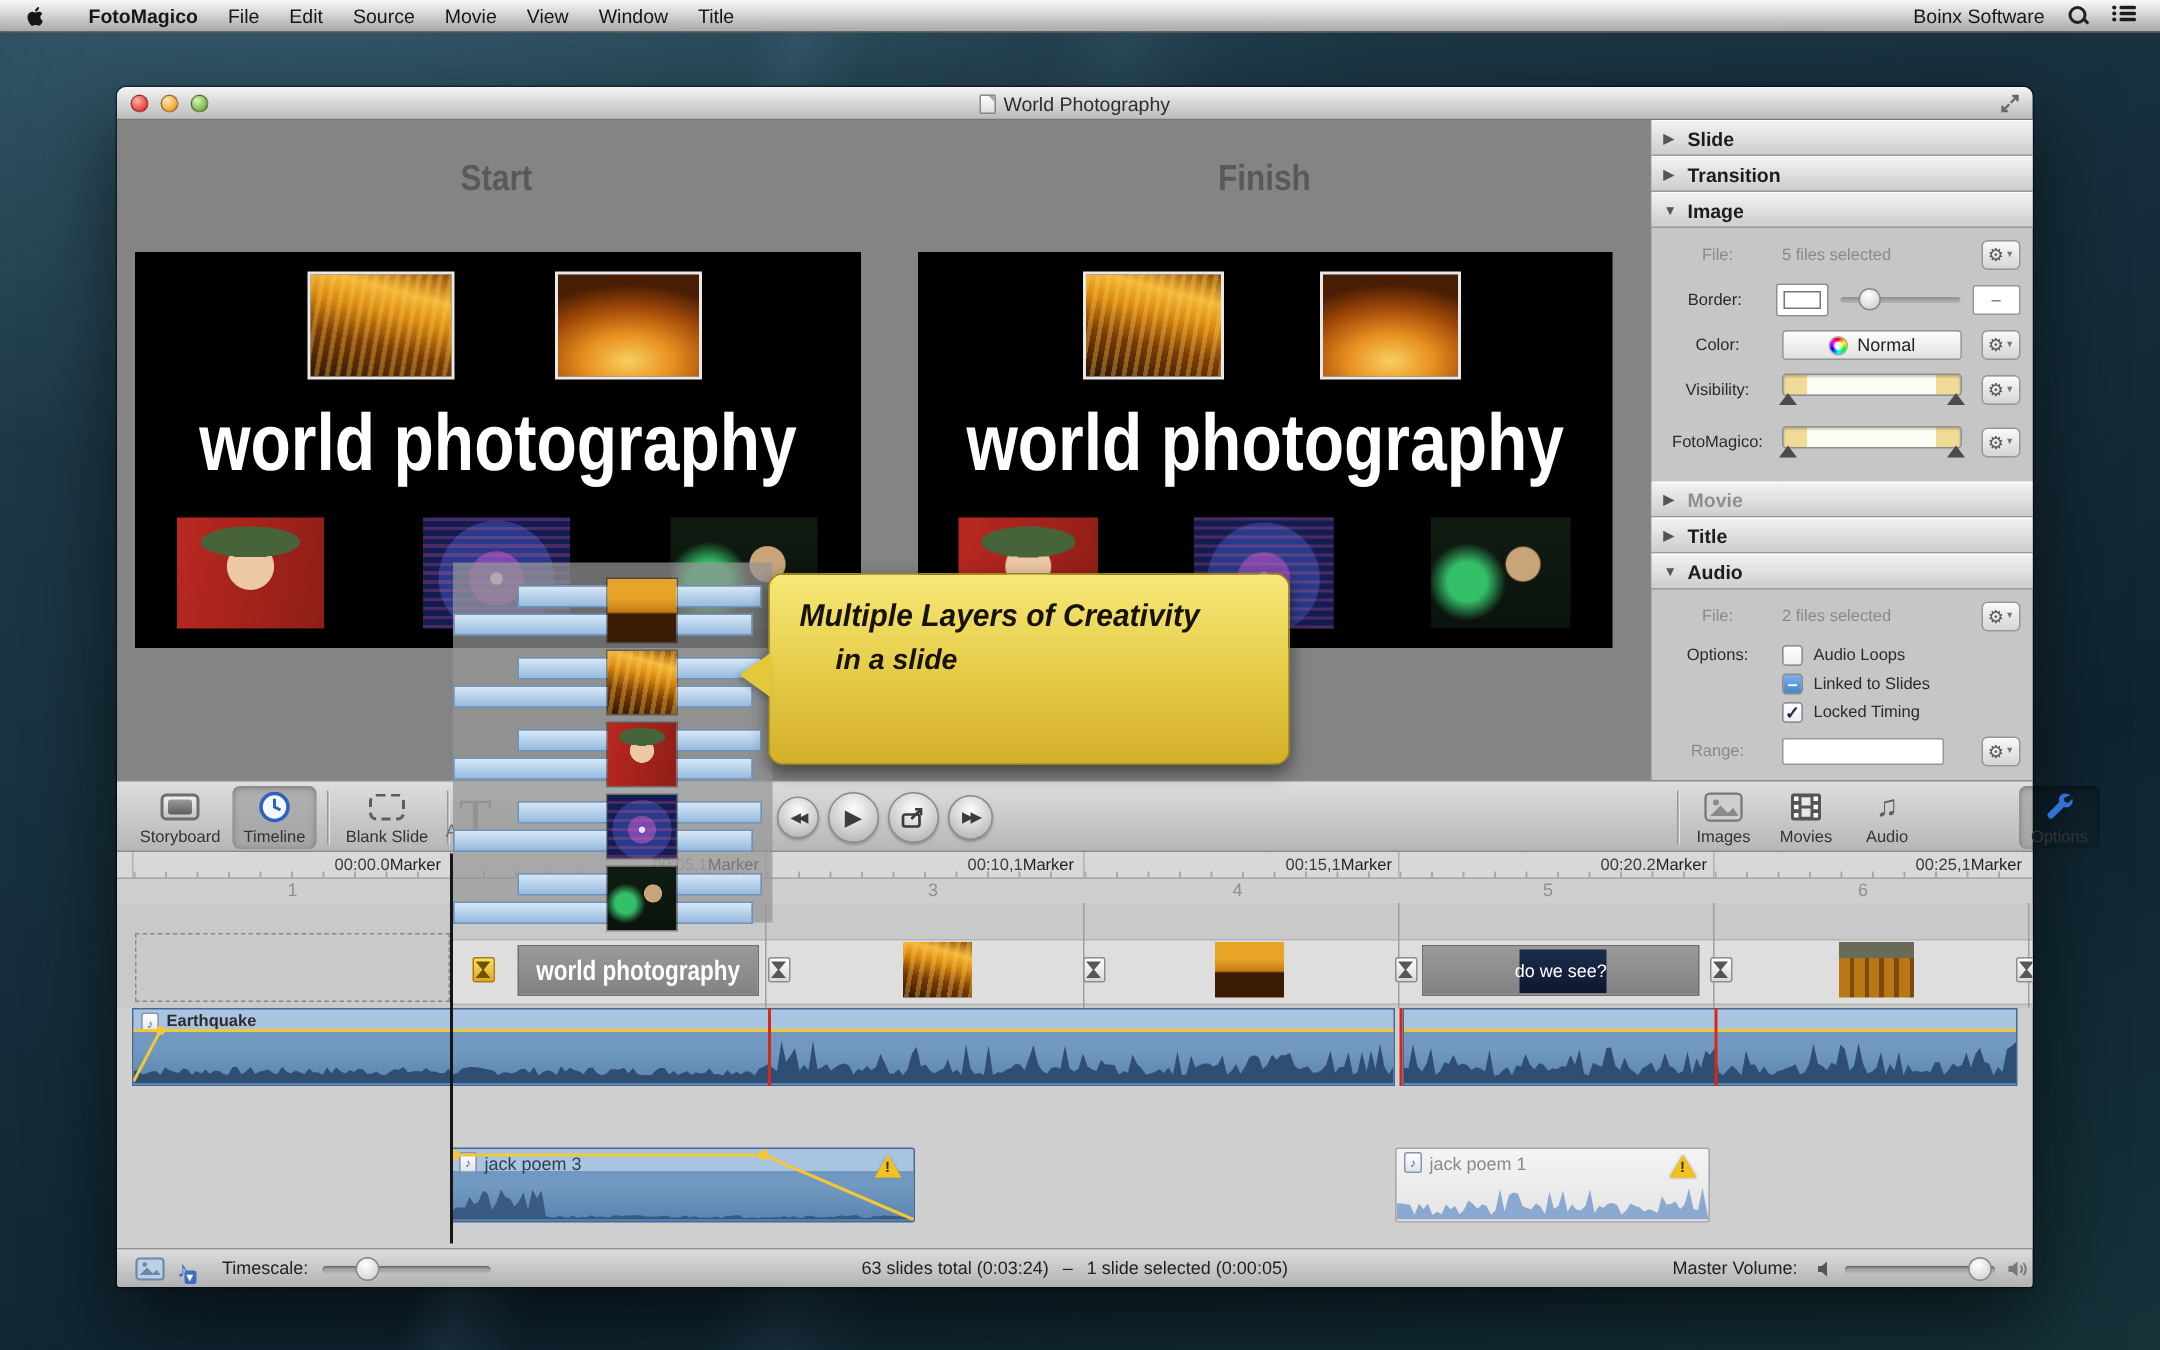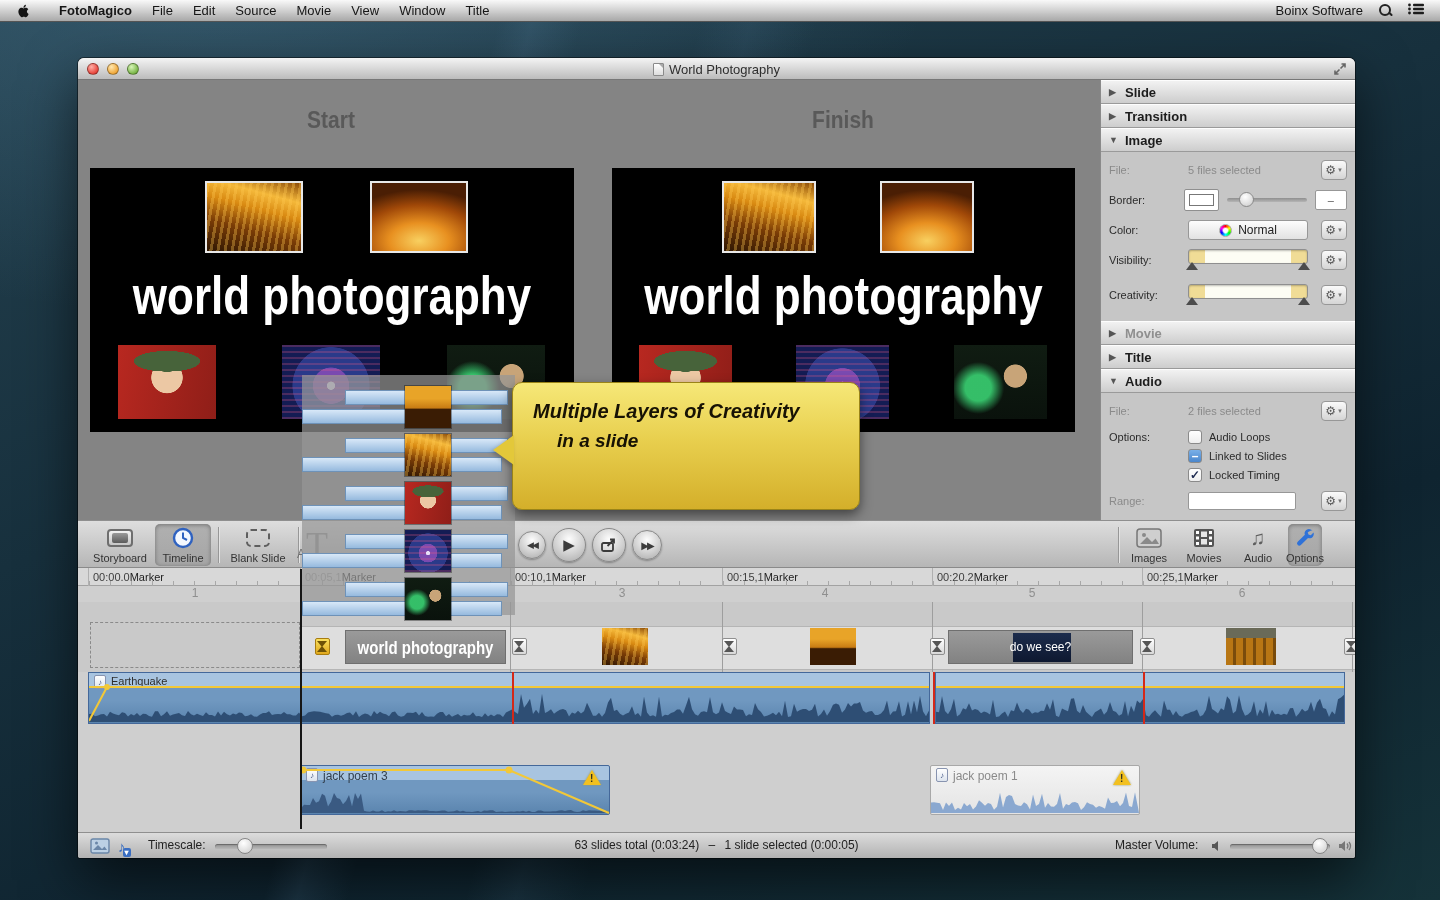--- a/index.html
+++ b/index.html
@@ -87,21 +87,21 @@
       linear-gradient(#6a6a58 0 28%, transparent 28%),
       repeating-linear-gradient(90deg, #b87614 0 7px, #7a4c0c 7px 10px); }
   .th-navy { background:linear-gradient(#1c2c4c,#0e1830); }
   
   .sidebar { position:absolute; left:1022px; top:22px; width:255px; height:440px; background:#c6c6c6; border-left:1px solid #8a8a8a; font-size:11px; color:#2b2b2b; }
   .panel-header { height:24px; background:linear-gradient(#f2f2f2,#cdcdcd); border-top:1px solid #fdfdfd; border-bottom:1px solid #9a9a9a; display:flex; align-items:center; gap:6px; padding-left:8px; font-size:13px; font-weight:700; color:#1c1c1c; }
   .panel-header .tri { font-size:9px; color:#555; width:10px; }
   .panel-header.disabled { color:#8f8f8f; }
   .panel-body { padding:8px 8px 6px 8px; }
   .row { display:flex; align-items:center; margin-bottom:9px; min-height:20px; }
-  .row .lbl { width:72px; text-align:left; margin-right:7px; color:#2b2b2b; }
+  .row .lbl { width:72px; text-align:center; margin-right:7px; color:#2b2b2b; }
   .row .lbl.dim, .row .val.dim { color:#8a8a8a; }
   .row .grow { flex:1; }
   .gear-btn { width:26px; height:20px; margin-left:6px; background:linear-gradient(#fafafa,#d5d5d5); border:1px solid #979797; border-radius:4px; display:flex; align-items:center; justify-content:center; gap:1px; color:#5a5a5a; font-size:12px; }
   .gear-btn .caret { font-size:6px; color:#777; }
   .swatch { width:36px; height:22px; background:#fff; border:1px solid #8f8f8f; border-radius:2px; position:relative; }
   .swatch::after { content:""; position:absolute; left:4px; right:4px; top:4px; bottom:4px; border:1px solid #777; }
   .mini-slider { width:84px; height:4px; background:linear-gradient(#8f8f8f,#b5b5b5); border-radius:2px; position:relative; margin:0 8px; }
   .mini-slider .knob { position:absolute; top:-6px; width:15px; height:15px; border-radius:50%; background:radial-gradient(circle at 40% 30%, #fff, #c9c9c9); border:1px solid #8a8a8a; }
   .mini-field { width:34px; height:20px; background:#fff; border:1px solid #979797; border-radius:2px; text-align:center; line-height:18px; color:#555; }
   .color-btn { width:120px; height:20px; background:linear-gradient(#fdfdfd,#e2e2e2); border:1px solid #979797; border-radius:3px; display:flex; align-items:center; justify-content:center; gap:6px; font-size:12px; color:#222; }
@@ -126,39 +126,39 @@
   .tsep { position:absolute; top:6px; width:1px; height:36px; background:#979797; box-shadow:1px 0 0 #e4e4e4; }
   .ic-storyboard { width:26px; height:18px; border:2px solid #6e6e6e; border-radius:4px; background:linear-gradient(#f2f2f2,#c6c6c6); position:relative; }
   .ic-storyboard::after { content:""; position:absolute; left:3px; top:2px; right:3px; bottom:2px; background:linear-gradient(#9a9a9a,#5c5c5c); border-radius:2px; }
   .ic-blank { width:24px; height:18px; border:2px dashed #5e5e5e; border-radius:5px; }
   .pbtn { position:absolute; border-radius:50%; background:radial-gradient(circle at 50% 32%, #fdfdfd, #d0d0d0 55%, #a8a8a8); border:1px solid #8a8a8a; box-shadow:0 1px 2px rgba(0,0,0,.3); display:flex; align-items:center; justify-content:center; color:#3c3c3c; }
   .ghost-t { position:absolute; left:228px; top:466px; font-family:"Liberation Serif", serif; font-size:36px; color:#8e8e8e; z-index:2; }
   .ghost-a { position:absolute; left:219px; top:489px; font-size:12px; color:#6f6f6f; z-index:2; }
   
   .timeline { position:absolute; left:0; top:510px; right:0; height:264px; background:#cfcfcf; overflow:hidden; }
   .ruler { position:absolute; left:0; top:0; right:0; height:18px; background:#d8d8d8; border-bottom:1px solid #a2a2a2; }
-  .rseg { position:absolute; top:0; height:18px; width:210px; display:flex; justify-content:flex-start; align-items:center; padding:0 4px; font-size:11px; color:#3e3e3e; border-left:1px solid #b0b0b0;
+  .rseg { position:absolute; top:0; height:18px; width:210px; display:flex; justify-content:flex-end; align-items:center; padding:0 4px; font-size:11px; color:#3e3e3e; border-left:1px solid #b0b0b0;
       background-image:linear-gradient(90deg,#a8a8a8 1px,transparent 1px); background-size:21px 5px; background-position:0 100%; background-repeat:repeat-x; }
   .rseg .marker { color:#222; }
   .numrow { position:absolute; left:0; top:18px; right:0; height:16px; }
   .num { position:absolute; font-size:12px; color:#8f8f8f; width:20px; text-align:center; }
   .lane { position:absolute; left:0; top:34px; right:0; height:70px; background:#c9c9c9; }
   .lane-strip { position:absolute; left:222px; right:0; top:24px; height:44px; background:#dedede; border-top:1px solid #b5b5b5; border-bottom:1px solid #b5b5b5; }
   .segline { position:absolute; top:0; height:70px; width:1px; background:#9e9e9e; }
   .marquee { position:absolute; left:12px; top:20px; width:210px; height:46px; border:1px dashed #8a8a8a; }
   .clipblock { position:absolute; top:28px; height:34px; background:linear-gradient(#9a9a9a,#828282); border:1px solid #6f6f6f; display:flex; align-items:center; justify-content:center; color:#fff; }
   .clipblock .ctext { font-size:15px; font-weight:700; transform:scaleY(1.25); white-space:nowrap; }
   .seg-thumb { position:absolute; top:26px; height:37px; }
   .hg { position:absolute; width:15px; height:17px; background:linear-gradient(#ffffff,#d8d8d8); border:1px solid #8f8f8f; border-radius:2px; z-index:7; }
   .hg::before { content:""; position:absolute; left:1px; top:2px; border-left:5px solid transparent; border-right:5px solid transparent; border-top:6px solid #565656; }
   .hg::after { content:""; position:absolute; left:1px; bottom:2px; border-left:5px solid transparent; border-right:5px solid transparent; border-bottom:6px solid #565656; }
   .hg.gold { background:linear-gradient(#fae15e,#e0a81c); border-color:#a87c10; }
   .hg.gold::before { border-top-color:#6e5206; } .hg.gold::after { border-bottom-color:#6e5206; }
   .audio1 { position:absolute; top:104px; height:52px; background:linear-gradient(#a8c4e0 0 30%, #7098c0 30% 55%, #5a84ae 100%); border:1px solid #44689a; }
-  .audio1 .label { position:absolute; left:22px; top:2px; font-size:11px; color:#2d2d2d; }
+  .audio1 .label { position:absolute; left:22px; top:2px; font-size:11px; color:#2d2d2d;font-weight:bold; }
   .file-ic { position:absolute; left:5px; top:2px; width:12px; height:14px; background:linear-gradient(#fff,#dde4ee); border:1px solid #8894b0; border-radius:2px; font-size:8px; color:#4a5c88; text-align:center; line-height:14px; }
   .vol-line { position:absolute; left:0; right:0; top:13px; height:2px; background:#f2c838; }
   .wave { position:absolute; left:0; right:0; bottom:1px; height:30px; }
   .redline { position:absolute; top:104px; height:52px; width:2px; background:#d42818; z-index:6; }
   .playhead { position:absolute; left:222px; top:1px; height:260px; width:2px; background:#161616; z-index:6; }
   .aclip2 { position:absolute; top:197px; height:50px; border-radius:2px; }
   .aclip2.sel { background:linear-gradient(#a8c4e0 0 30%, #7098c0 30% 55%, #5a84ae 100%); border:1px solid #44689a; }
   .aclip2.plain { background:linear-gradient(#f4f4f4,#e4e4e4); border:1px solid #a8a8a8; }
   .aclip2 .label { position:absolute; left:22px; top:3px; font-size:12px; }
   .aclip2.sel .label { color:#33404e; } .aclip2.plain .label { color:#8a8a8a; }
@@ -315,21 +315,21 @@
             <span class="h left"></span>
             <span class="h right"></span>
           </span>
         <span class="grow"></span>
         <span class="gear-btn">
             <span>⚙</span>
             <span class="caret">▼</span>
           </span>
       </div>
       <div class="row">
-        <span class="lbl">Creativity:</span>
+        <span class="lbl">FotoMagico:</span>
         <span class="range-wrap">
             <span class="range-bar"></span>
             <span class="h left"></span>
             <span class="h right"></span>
           </span>
         <span class="grow"></span>
         <span class="gear-btn">
             <span>⚙</span>
             <span class="caret">▼</span>
           </span>
@@ -449,21 +449,21 @@
               <rect x="8" y="11" width="6" height="5.5" fill="#e8e8e8"></rect>
             </g>
           </svg>
       </span>
       <span>Movies</span>
     </div>
     <div class="tbtn" style="left:1156px;width:48px">
       <span class="ic" style="font-size:20px;color:#5e5e5e;font-weight:700">♫</span>
       <span>Audio</span>
     </div>
-    <div class="tbtn pressed" style="left:1210px;width:34px">
+    <div class="tbtn pressed" style="left:1268px;width:54px">
       <span class="ic">
         <svg width="22" height="22" viewBox="0 0 16 16">
             <path d="M13.4 2.6a3.6 3.6 0 0 0-4.5-.5c-1.1.8-1.5 2.2-1 3.5L2.7 10.8a1.6 1.6 0 1 0 2.3 2.3L10.2 8c1.3.5 2.7.1 3.5-1 .7-.9.9-2 .5-3l-2 2-1.7-.5-.5-1.7 2.4-1.2z" fill="#2f72d8"></path>
           </svg>
       </span>
       <span>Options</span>
     </div>
   </div>
   <div class="ghost-t">T</div>
   <div class="ghost-a">A</div>

